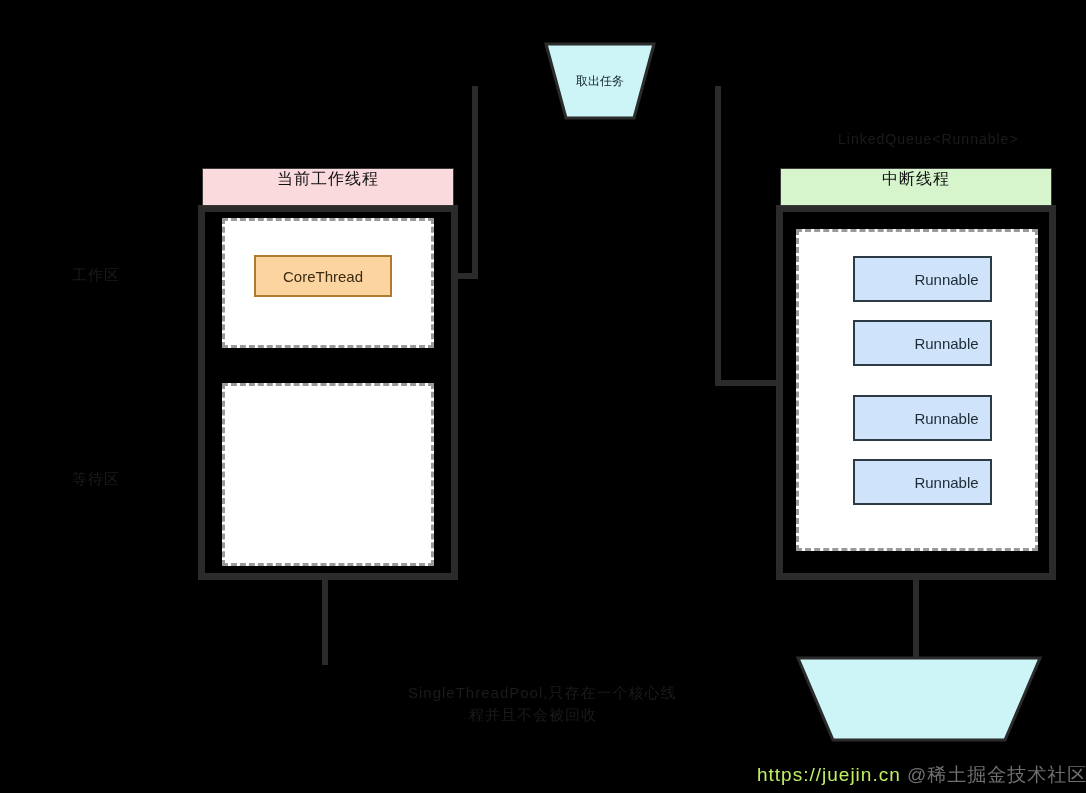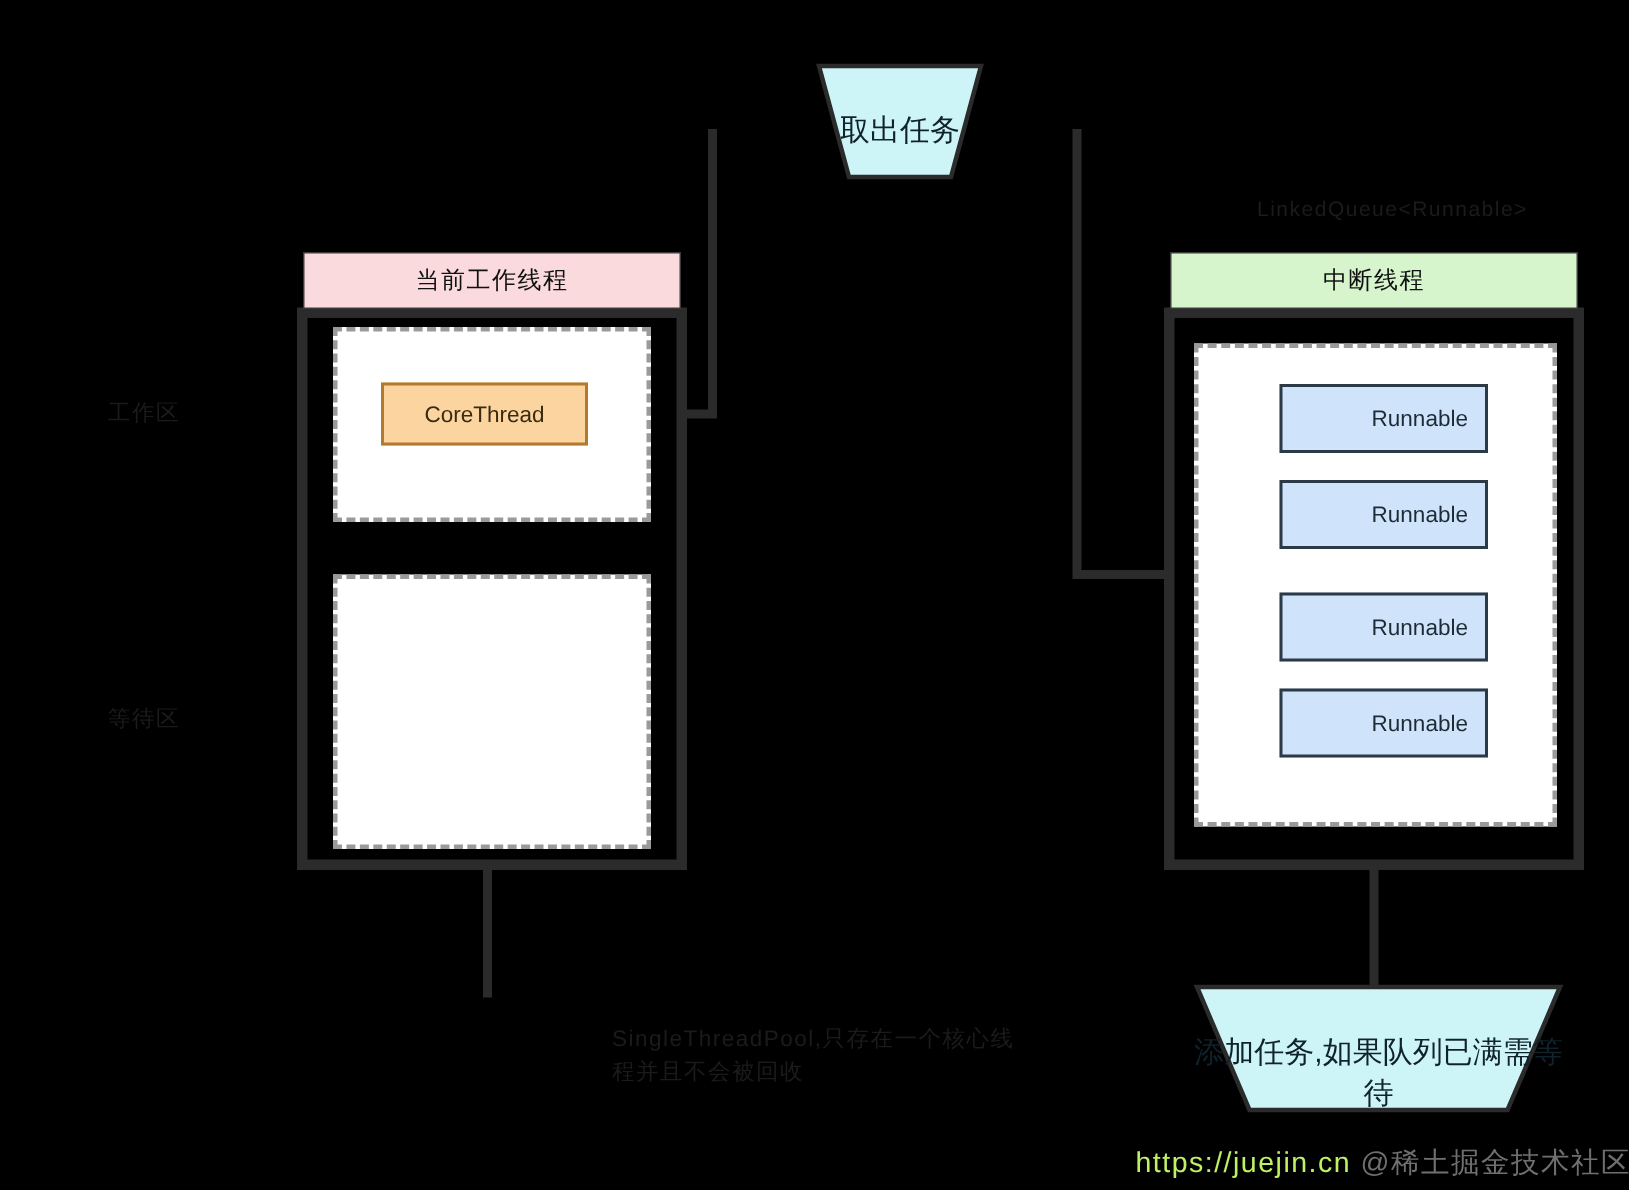--- a/index.html
+++ b/index.html
@@ -9,51 +9,51 @@
     position:relative;overflow:hidden;
   }
   #stage{position:absolute;left:0;top:0;width:1086px;height:793px;}
   svg#wires{position:absolute;left:0;top:0;width:1086px;height:793px;pointer-events:none;}
 
   
   .panel{position:absolute;box-sizing:border-box;border:7px solid #2b2b2b;background:#000;}
   .panel-head{
     position:absolute;box-sizing:border-box;
     border:1px solid #3a3a3a;
-    display:flex;align-items:center;justify-content:center;
+    display:flex;justify-content:center;
     font-size:16px;color:#111;letter-spacing:1px;
   }
   .dashbox{
     position:absolute;box-sizing:border-box;
     background:#ffffff;border:3px dashed #9a9a9a;
   }
 
   
   .node{
     position:absolute;box-sizing:border-box;
     display:flex;align-items:center;justify-content:center;
     font-size:15px;color:#1c2b36;border:2px solid #2b3a44;
   }
   .node.core{background:#fbd4a0;border-color:#b07b2f;color:#3a2a10;}
   .node.runnable{background:#cfe3fa;border-color:#2b3a44;padding-left:48px;}
 
   
   .trap{position:absolute;}
   .trap .label{
     position:absolute;left:0;right:0;
-    text-align:center;color:#10222c;font-size:20px;
+    text-align:center;color:#10222c;font-size:12px;
     pointer-events:none;
   }
 
   
   .faint{
     position:absolute;color:#1b1b1b;font-size:15px;
     letter-spacing:1px;white-space:nowrap;
   }
-  .faint.center{line-height:22px;}
+  .faint.center{text-align:center;line-height:22px;}
   .faint.tiny{font-size:14px;}
 
   .watermark{
     position:absolute;white-space:nowrap;
     font-size:19px;color:#6f6f6f;letter-spacing:1px;
   }
   .watermark .url{color:#bef264;}
 </style>
 </head>
 <body>
@@ -127,21 +127,20 @@
       <polygon points="3,3 111,3 91,77 23,77" fill="#cdf5f7" stroke="#2b2b2b" stroke-width="3"></polygon>
     </svg>
     <div class="label" style="top:32px;">取出任务</div>
   </div>
 
 
   <div class="trap" style="left:795px;top:655px;width:248px;height:88px;">
     <svg width="248" height="88" viewBox="0 0 248 88" xmlns="http://www.w3.org/2000/svg">
       <polygon points="3,3 245,3 210,85 38,85" fill="#cdf5f7" stroke="#2b2b2b" stroke-width="3"></polygon>
     </svg>
-    <div class="label" style="top:33px;">添加任务,如果队列已满需等待</div>
   </div>
 
   <div class="faint center" style="left:408px;top:682px;width:250px;">
     <div>SingleThreadPool,只存在一个核心线</div>
     <div>程并且不会被回收</div>
   </div>
 
   <div class="watermark" style="left:757px;top:762px;">
     <span class="url">https://juejin.cn</span>
     <span>@稀土掘金技术社区</span>

